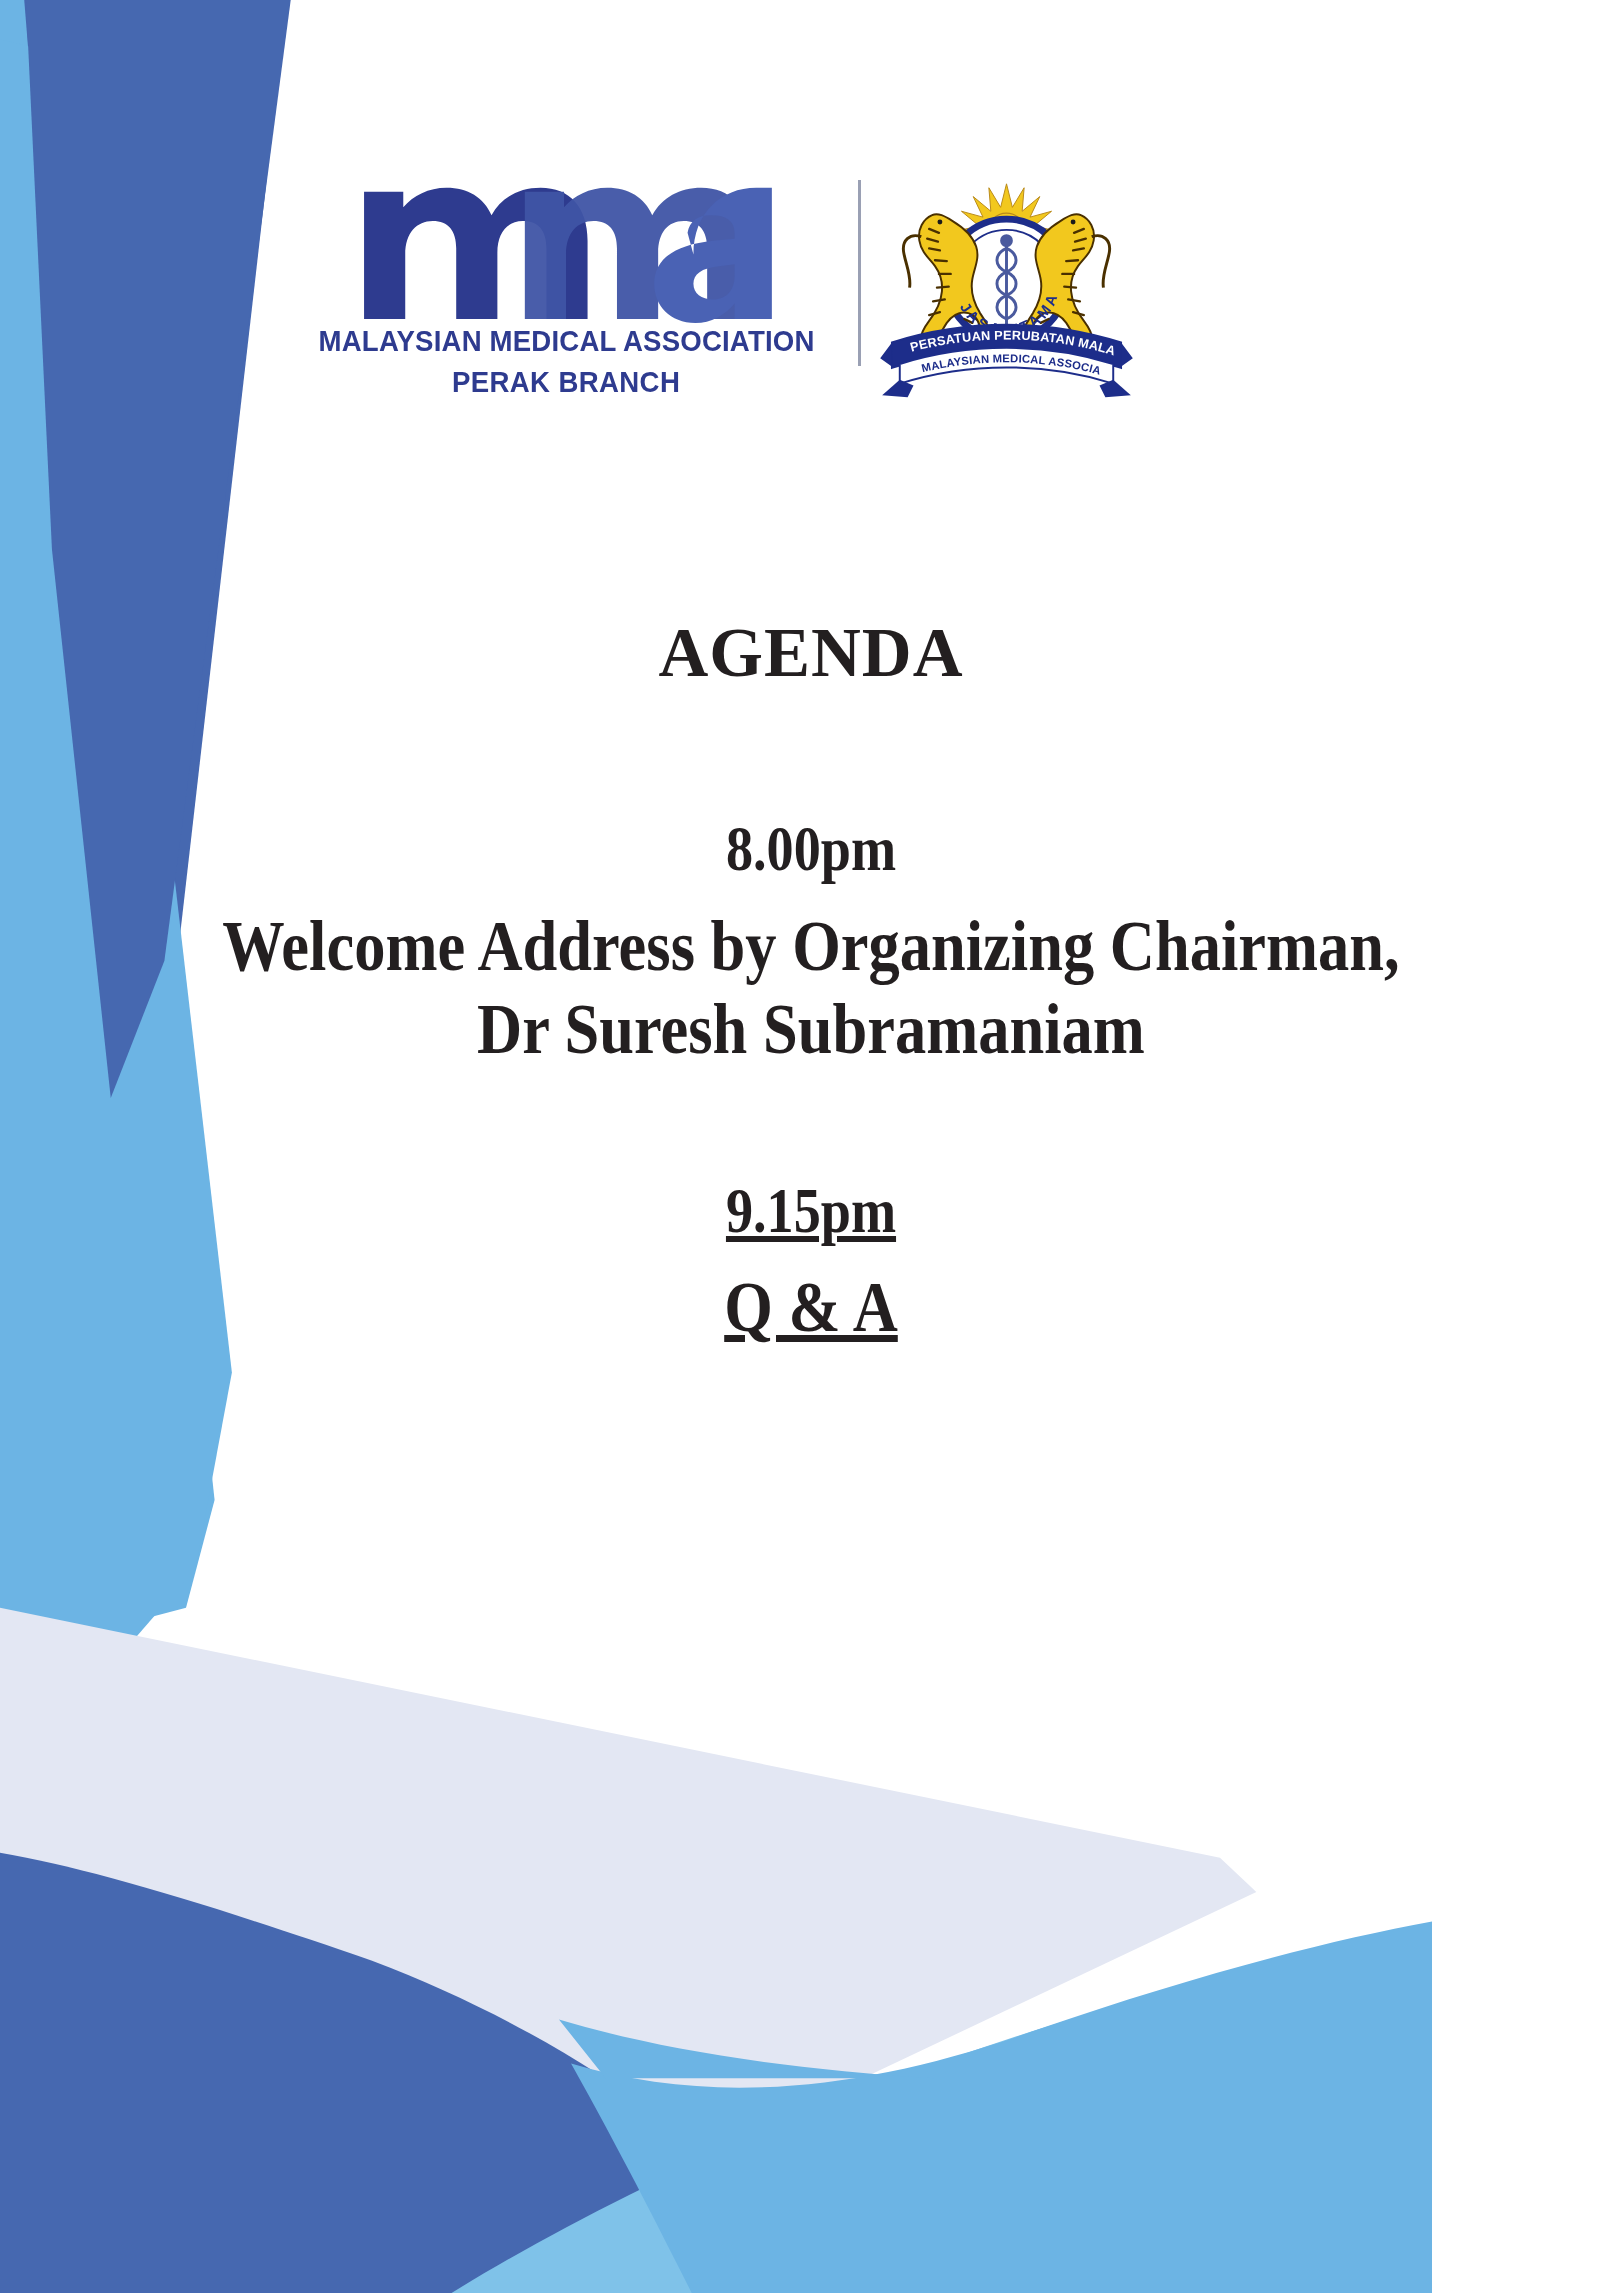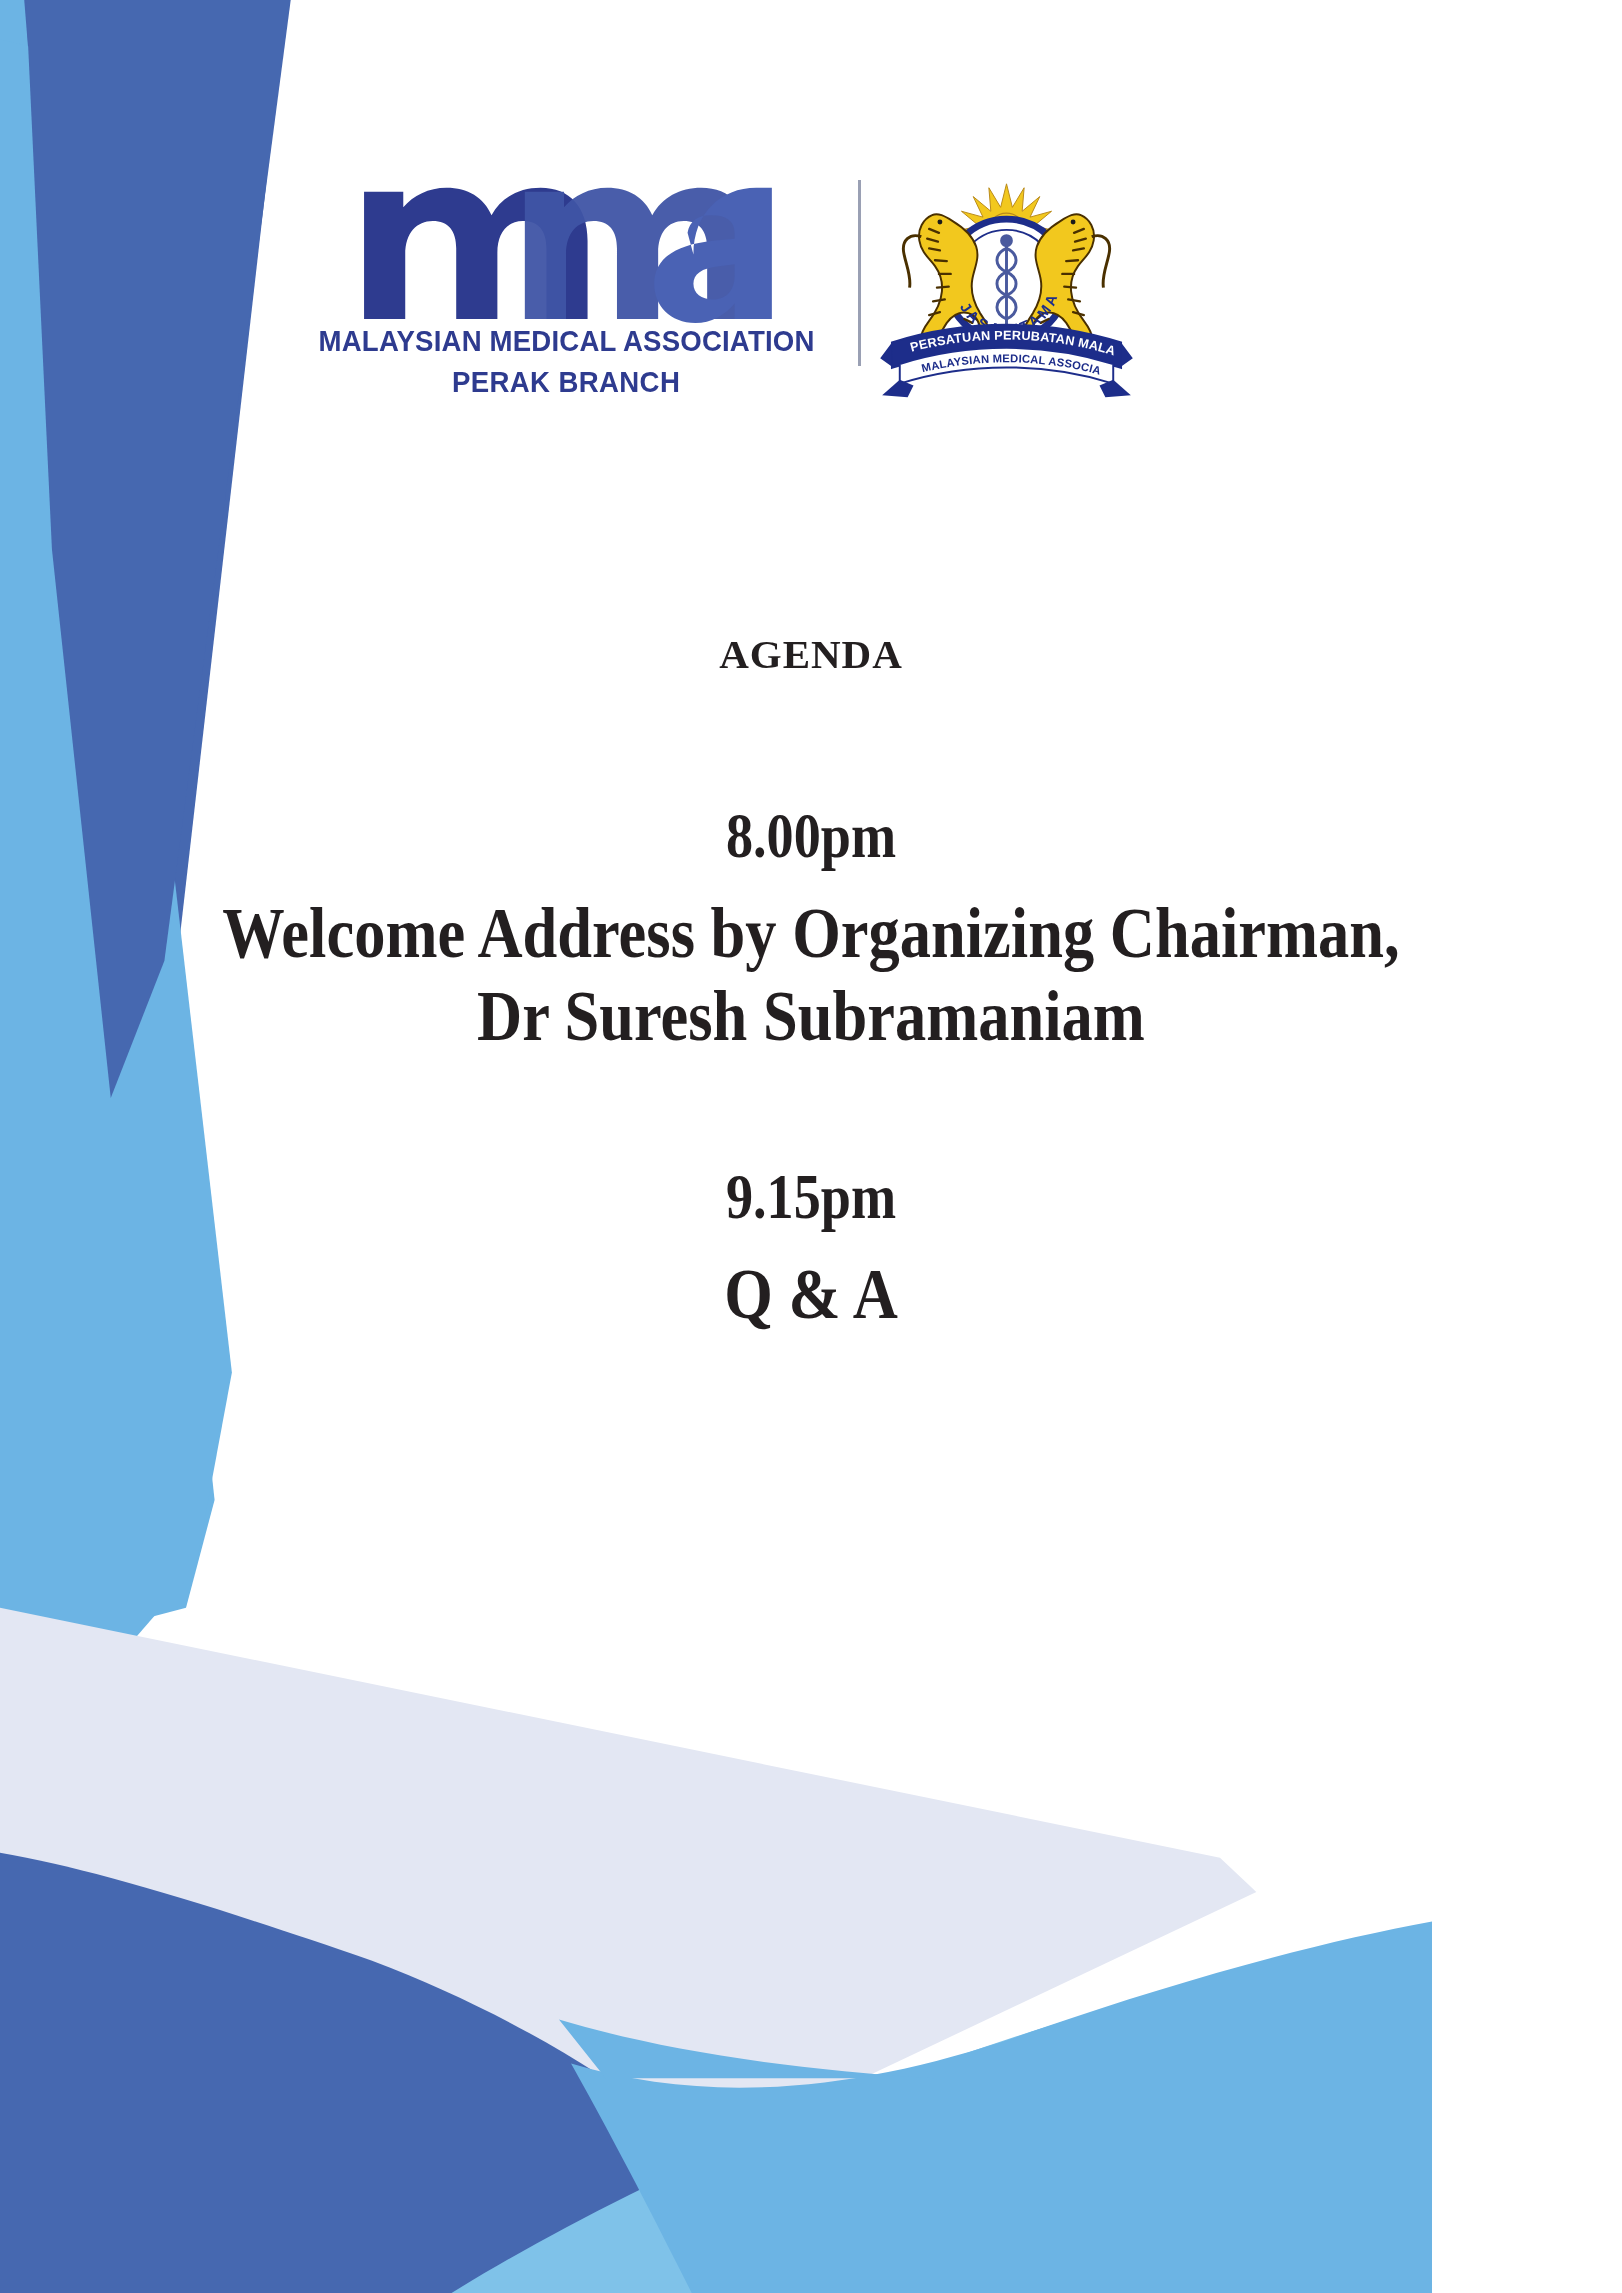--- a/index.html
+++ b/index.html
@@ -90,33 +90,34 @@
     position: absolute;
     top: 617px;
     left: 94px;
     width: 1434px;
     text-align: center;
     color: #231f20;
   }
   .agenda-title {
     font-family: "Liberation Serif", "DejaVu Serif", serif;
     font-weight: bold;
-    font-size: 41px;
+    font-size: 69px;
     line-height: 1.05;
     letter-spacing: 1px;
-    margin: 16px;
+    margin: 0;
   }
   .agenda-groups {
     margin-top: 129px;
   }
   .agenda-item {
     margin-bottom: 110px;
   }
   .agenda-item:last-child {
     margin-bottom: 16px;
+    text-decoration: underline;
   }
   .agenda-time {
     font-family: "Liberation Serif", "DejaVu Serif", serif;
     font-weight: bold;
     font-size: 63px;
     line-height: 1.0;
     transform: scaleX(0.86);
     margin: 0 0 25.5px 0;
   }
   .agenda-line {

